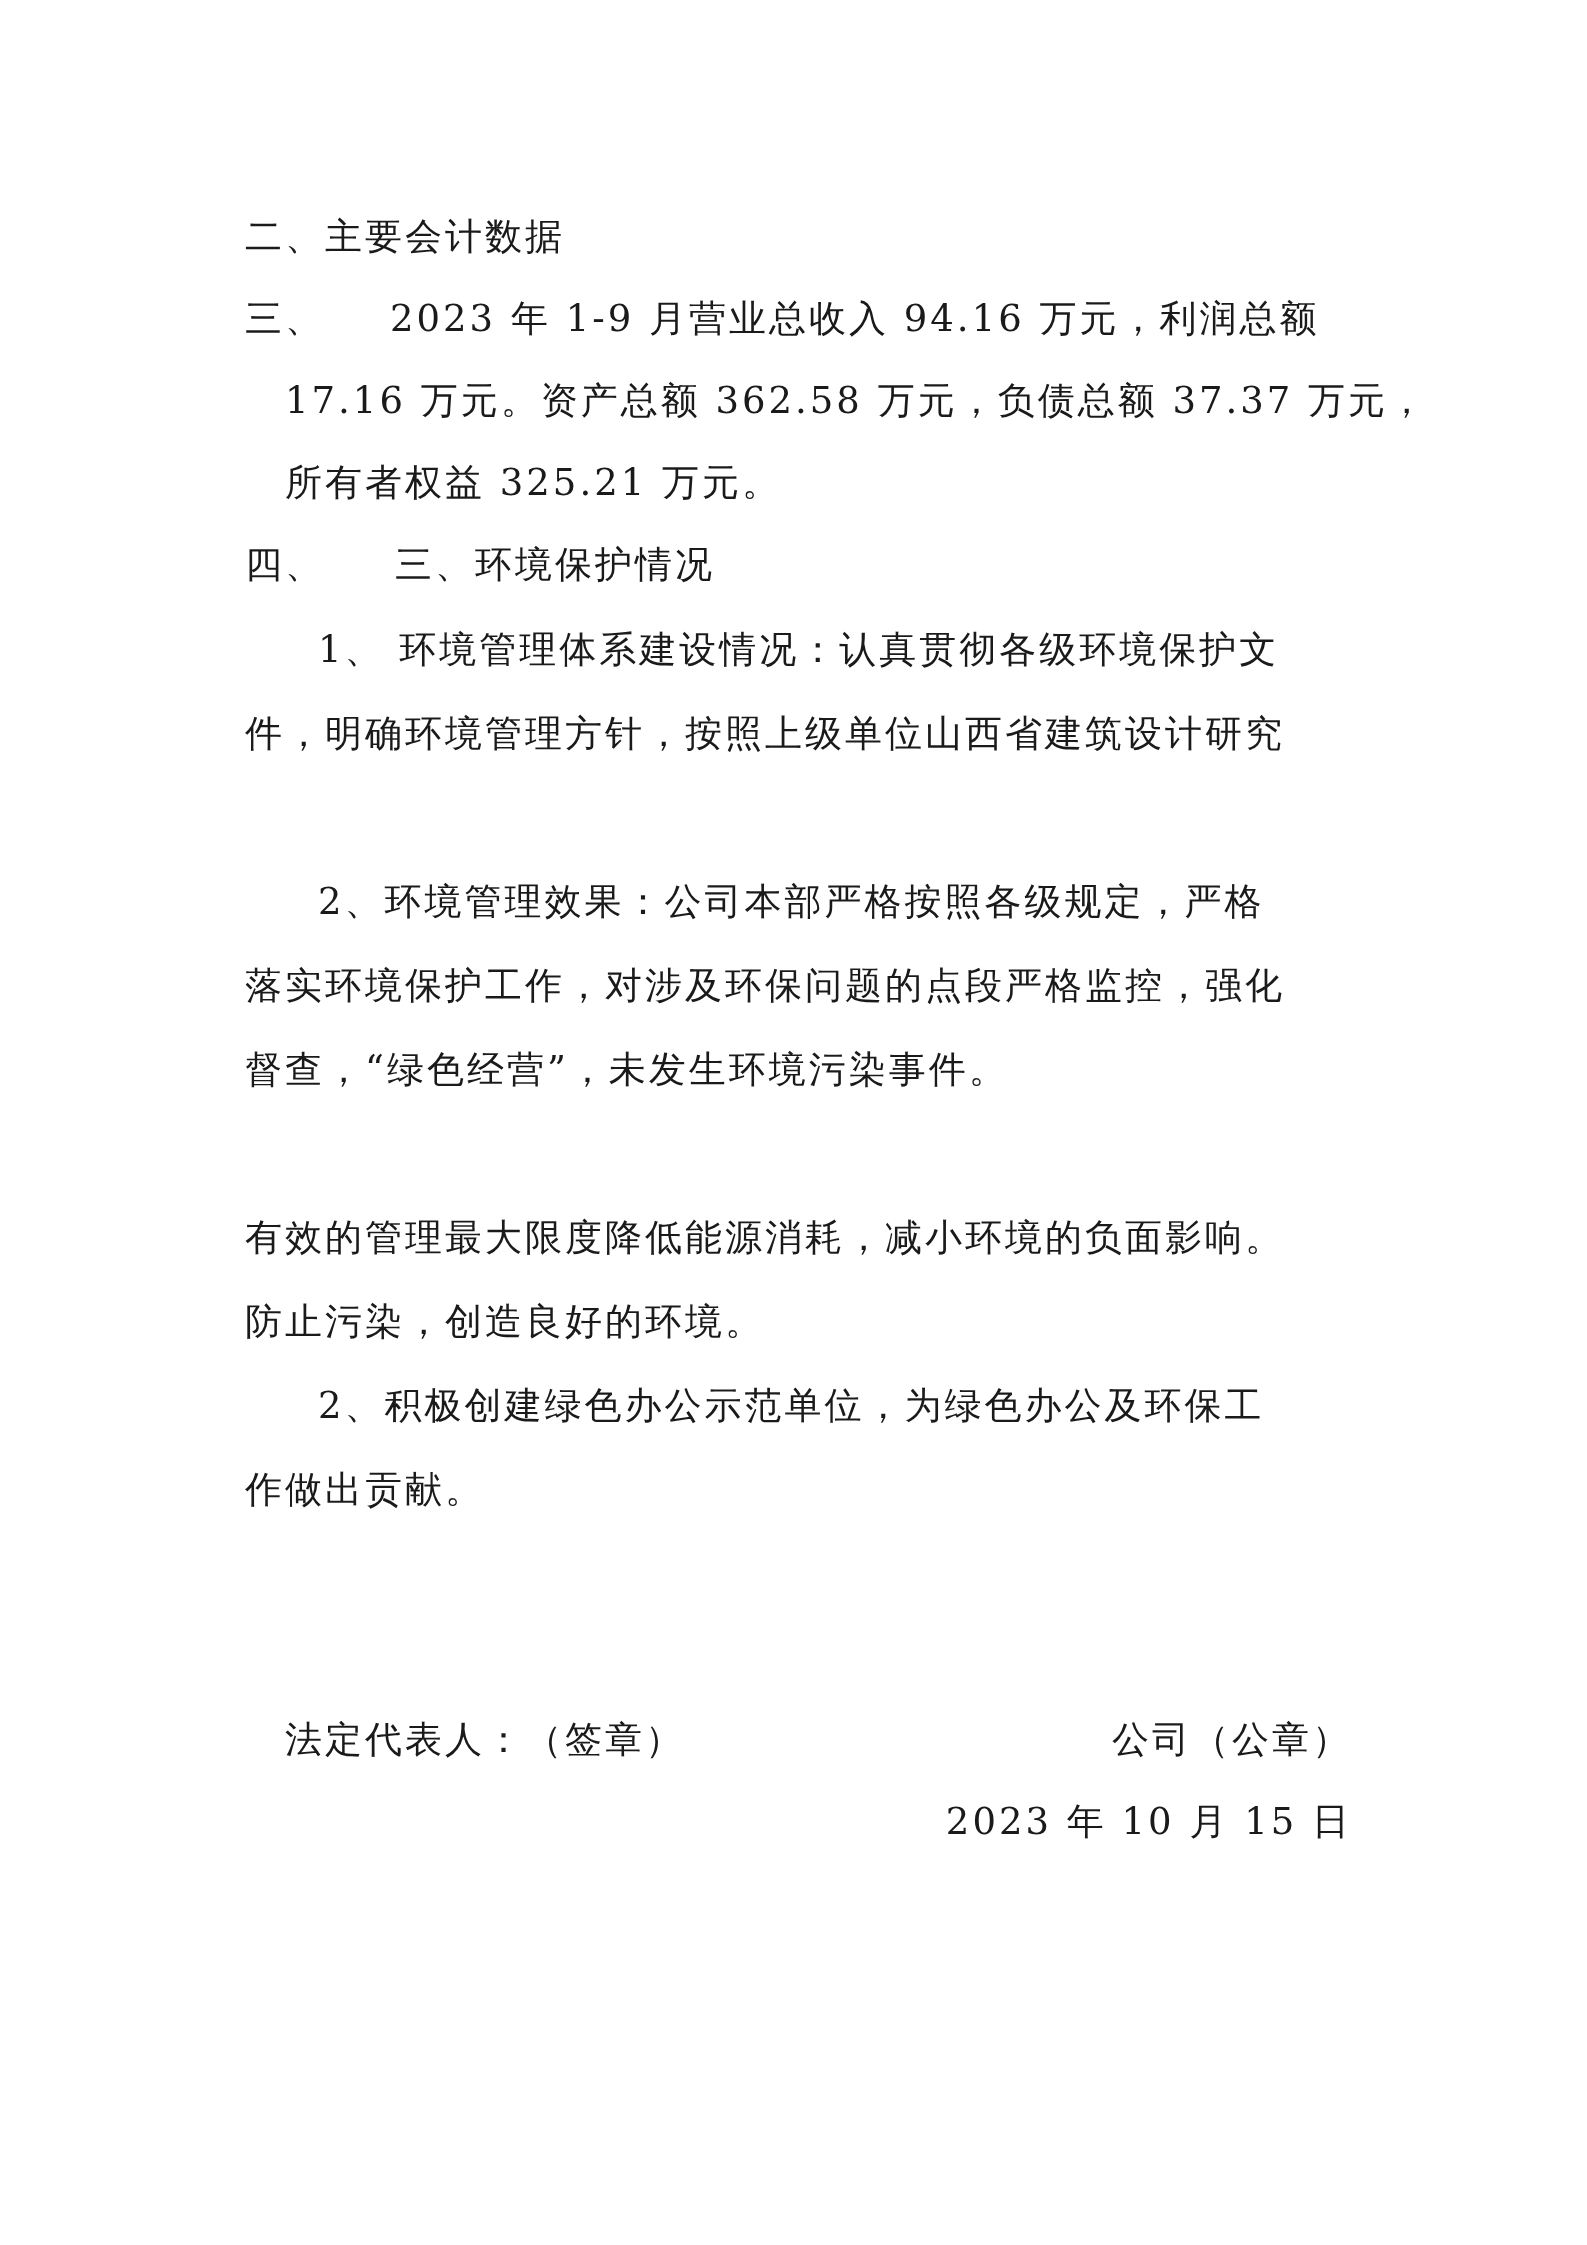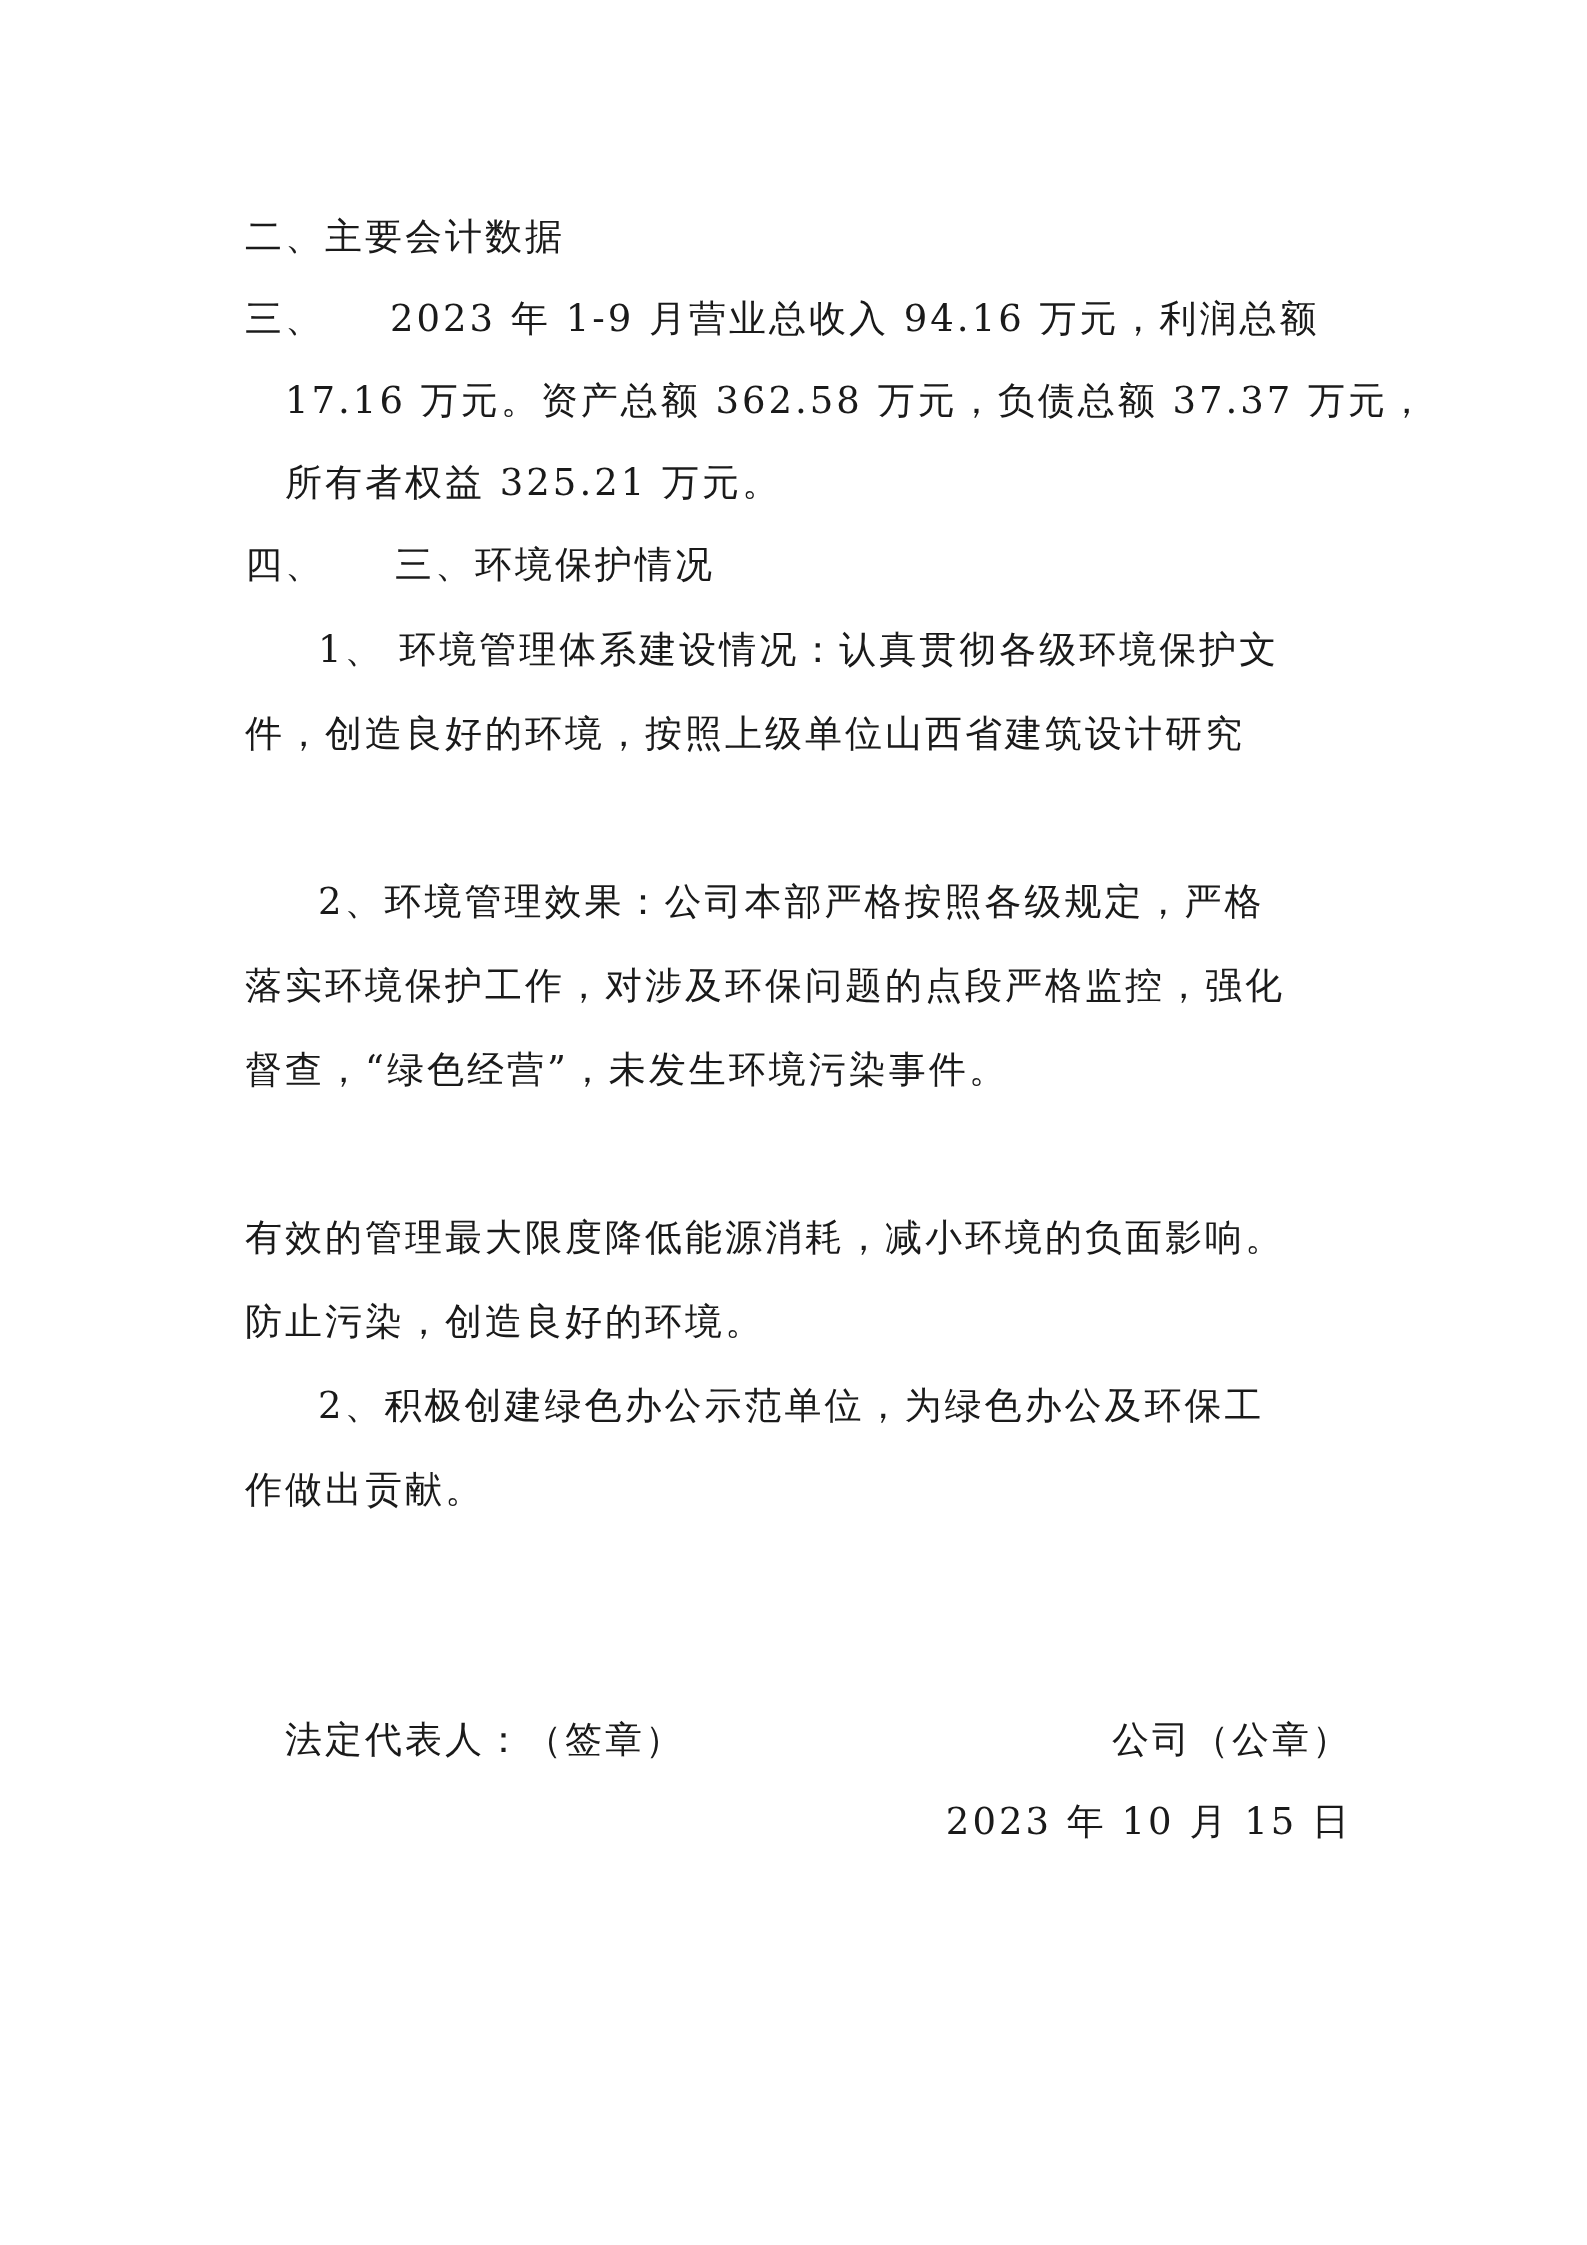--- a/index.html
+++ b/index.html
@@ -21,21 +21,21 @@
 
   <div class="line l-left" style="top:297px;">三、</div>
   <div class="line" style="left:390px; top:297px;">2023 年 1-9 月营业总收入 94.16 万元，利润总额</div>
   <div class="line l-indent1" style="top:379px;">17.16 万元。资产总额 362.58 万元，负债总额 37.37 万元，</div>
   <div class="line l-indent1" style="top:461px;">所有者权益 325.21 万元。</div>
 
   <div class="line l-left" style="top:543px;">四、</div>
   <div class="line" style="left:395px; top:543px;">三、环境保护情况</div>
 
   <div class="line l-indent2" style="top:628px;">1、 环境管理体系建设情况：认真贯彻各级环境保护文</div>
-  <div class="line l-left" style="top:712px;">件，创造良好的环境，按照上级单位山西省建筑设计研究</div>
+  <div class="line l-left" style="top:712px;">件，明确环境管理方针，按照上级单位山西省建筑设计研究</div>
 
   <div class="line l-indent2" style="top:880px;">2、环境管理效果：公司本部严格按照各级规定，严格</div>
   <div class="line l-left" style="top:964px;">落实环境保护工作，对涉及环保问题的点段严格监控，强化</div>
   <div class="line l-left" style="top:1048px;">督查，“绿色经营”，未发生环境污染事件。</div>
 
   <div class="line l-left" style="top:1216px;">有效的管理最大限度降低能源消耗，减小环境的负面影响。</div>
   <div class="line l-left" style="top:1300px;">防止污染，创造良好的环境。</div>
 
   <div class="line l-indent2" style="top:1384px;">2、积极创建绿色办公示范单位，为绿色办公及环保工</div>
   <div class="line l-left" style="top:1468px;">作做出贡献。</div>

